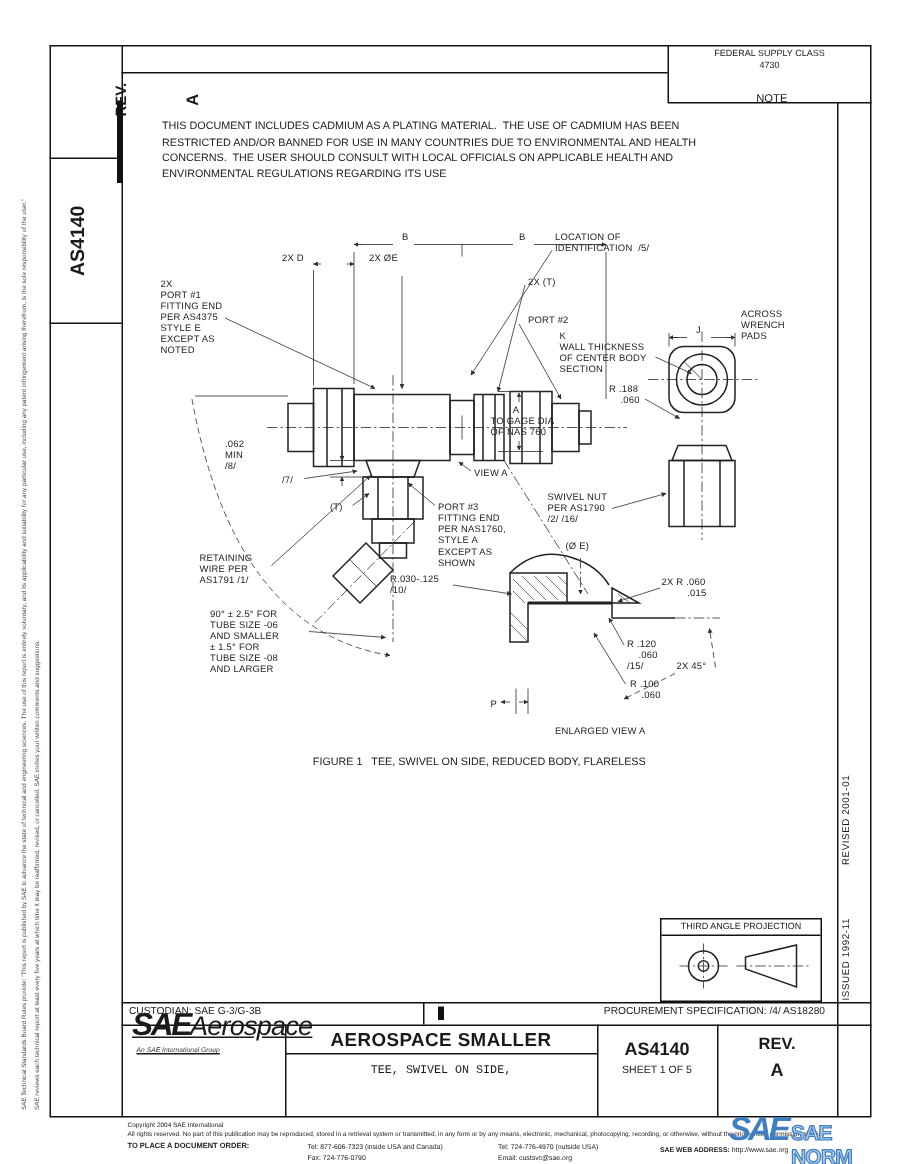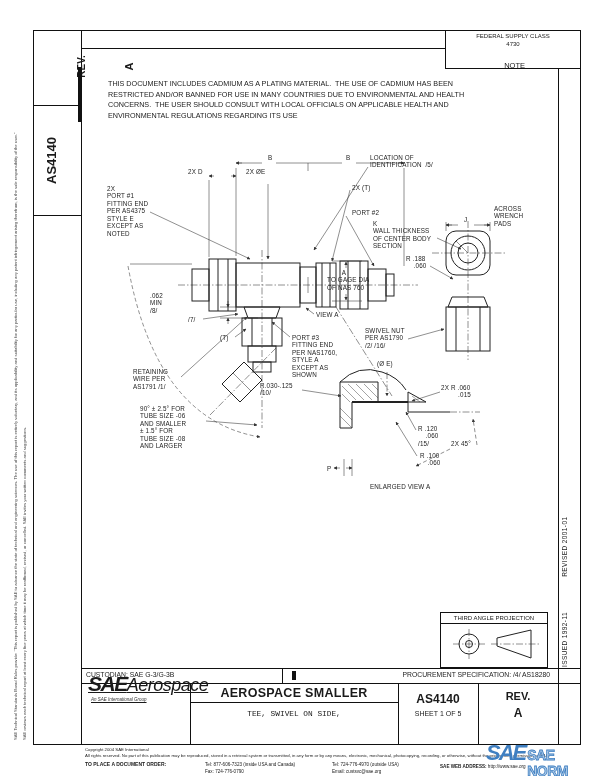--- a/index.html
+++ b/index.html
@@ -188,20 +188,21 @@
       <text class="dt" x="377" y="366">(Ø E)</text>
       <text class="dt" x="441" y="390"><tspan x="441" dy="0">2X R .060</tspan><tspan x="441" dy="1.18em">         .015</tspan></text>
       <text class="dt" x="418" y="431"><tspan x="418" dy="0">R .120</tspan><tspan x="418" dy="1.18em">    .060</tspan><tspan x="418" dy="1.18em">/15/</tspan></text>
       <text class="dt" x="420" y="458"><tspan x="420" dy="0">R .100</tspan><tspan x="420" dy="1.18em">    .060</tspan></text>
       <text class="dt" x="451" y="446">2X 45°</text>
       <text class="dt" x="327" y="471">P</text>
       <text class="dt" x="370" y="489">ENLARGED VIEW A</text>
     </g>
   </svg>
 
+  <div class="abs center pre" style="left:81px;top:503px;width:477px;font-size:7.2px;">FIGURE 1   TEE, SWIVEL ON SIDE, REDUCED BODY, FLARELESS</div>
 
   <div class="abs" style="left:440px;top:612px;width:108px;height:56px;border:1px solid #111;box-sizing:border-box;">
     <div class="center" style="font-size:6px;border-bottom:1px solid #111;padding:2px 0;">THIRD ANGLE PROJECTION</div>
     <svg width="106" height="38" viewBox="0 0 106 38">
       <circle class="ol" cx="28" cy="20" r="10"></circle>
       <circle class="ol" cx="28" cy="20" r="3.5"></circle>
       <path class="cl" d="M12 20 H46 M28 5 V35"></path>
       <polygon class="ol" points="56,14 90,6 90,34 56,22"></polygon>
       <path class="cl" d="M50 20 H98"></path>
     </svg>

